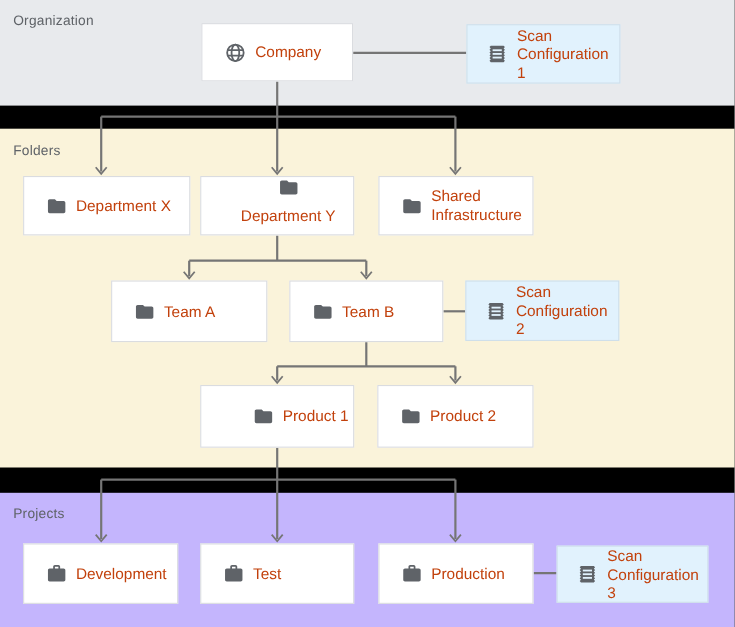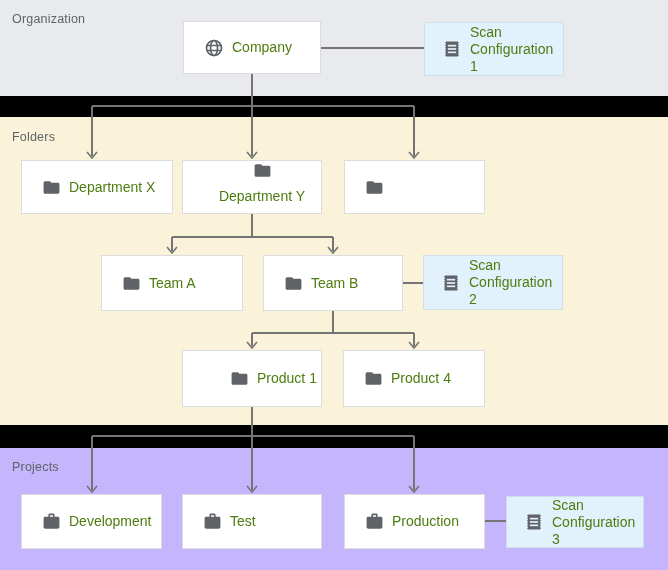--- a/index.html
+++ b/index.html
@@ -13,21 +13,21 @@
   .section-projects{top:448px;height:122px;background:#c4b5fd;}
   .section-label{
     position:absolute;left:12px;top:12px;
     font-size:12.5px;color:#5f6368;letter-spacing:.2px;
   }
   .connectors{position:absolute;left:0;top:0;z-index:2;pointer-events:none;}
   .node{
     position:absolute;z-index:3;box-sizing:border-box;
     display:flex;align-items:center;gap:8px;padding-left:20px;
     background:#fff;border:1px solid #dadce0;
-    font-size:14px;color:#4d7c0f;
+    font-size:14px;color:#c2410c;
   }
   .node .icon{display:flex;flex-shrink:0;}
   .node .lbl{line-height:17px;}
   .node-scan{background:#e1f2fd;border:1px solid #cfdfea;padding-left:17px;}
   .two-line{display:flex;flex-direction:column;}
 </style>
 </head>
 <body>
 
 <div class="canvas">
@@ -123,20 +123,24 @@
     </span>
     <span class="lbl">Department Y</span>
   </div>
 
   <div class="node" style="left:344px;top:160px;width:141px;height:54px;">
     <span class="icon">
       <svg width="19" height="19" viewBox="0 0 24 24">
           <path fill="#5f6368" d="M10 4H4c-1.1 0-2 .9-2 2v12c0 1.1.9 2 2 2h16c1.1 0 2-.9 2-2V8c0-1.1-.9-2-2-2h-8l-2-2z"></path>
         </svg>
     </span>
+    <span class="lbl two-line">
+      <span>Shared</span>
+      <span>Infrastructure</span>
+    </span>
   </div>
 
   <div class="node" style="left:101px;top:255px;width:142px;height:56px;">
     <span class="icon">
       <svg width="19" height="19" viewBox="0 0 24 24">
           <path fill="#5f6368" d="M10 4H4c-1.1 0-2 .9-2 2v12c0 1.1.9 2 2 2h16c1.1 0 2-.9 2-2V8c0-1.1-.9-2-2-2h-8l-2-2z"></path>
         </svg>
     </span>
     <span class="lbl">Team A</span>
   </div>
@@ -173,21 +177,21 @@
     </span>
     <span class="lbl">Product 1</span>
   </div>
 
   <div class="node" style="left:343px;top:350px;width:142px;height:57px;">
     <span class="icon">
       <svg width="19" height="19" viewBox="0 0 24 24">
           <path fill="#5f6368" d="M10 4H4c-1.1 0-2 .9-2 2v12c0 1.1.9 2 2 2h16c1.1 0 2-.9 2-2V8c0-1.1-.9-2-2-2h-8l-2-2z"></path>
         </svg>
     </span>
-    <span class="lbl">Product 4</span>
+    <span class="lbl">Product 2</span>
   </div>
 
   <div class="node" style="left:182px;top:494px;width:140px;height:55px;">
     <span class="icon">
       <svg width="19" height="19" viewBox="0 0 24 24">
           <path fill="#5f6368" d="M20 6h-4V4c0-1.11-.89-2-2-2h-4c-1.11 0-2 .89-2 2v2H4c-1.11 0-1.99.89-1.99 2L2 19c0 1.11.89 2 2 2h16c1.11 0 2-.89 2-2V8c0-1.11-.89-2-2-2zm-6 0h-4V4h4v2z"></path>
         </svg>
     </span>
     <span class="lbl">Test</span>
   </div>

